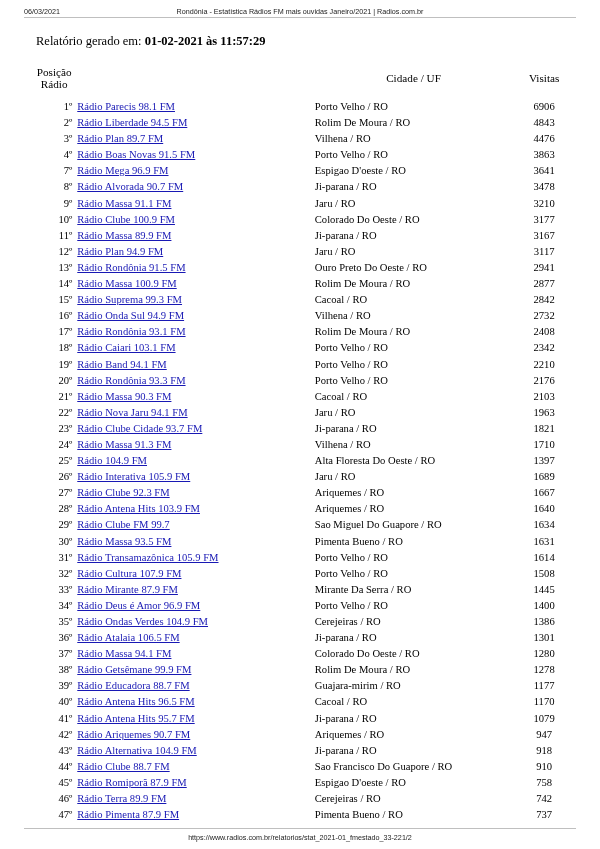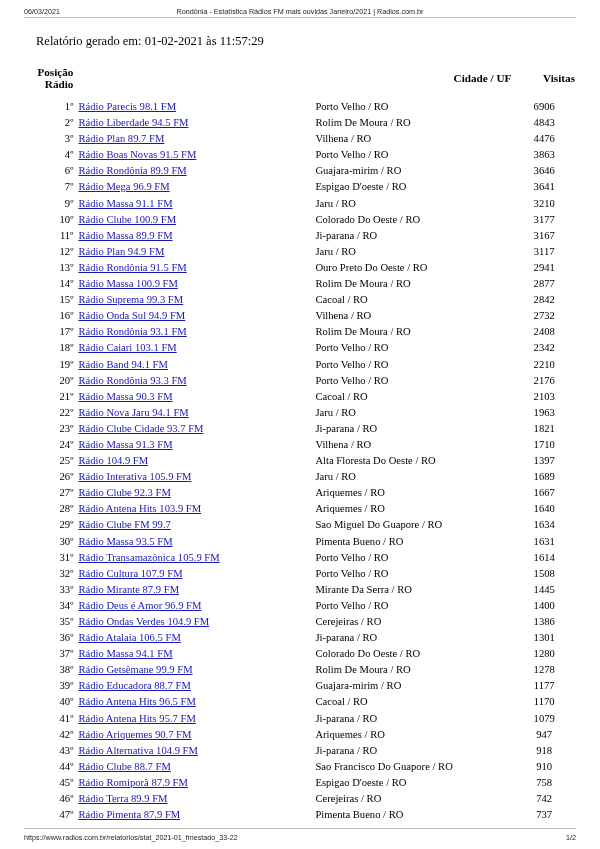--- a/index.html
+++ b/index.html
@@ -60,31 +60,31 @@
     margin: 3px 0 0 0;
   }
   .report-title {
     font-family: "Liberation Serif", serif;
     font-size: 12.5px;
     margin-top: 16px;
     margin-left: 12px;
     white-space: nowrap;
   }
   .report-title .bold {
-    font-weight: normal;
+    font-weight: bold;
   }
   table.radios {
     width: 100%;
     border-collapse: collapse;
     margin-top: 16px;
     font-size: 10.6px;
   }
   table.radios th {
-    text-align: right;
-    font-weight: bold;
+    text-align: center;
+    font-weight: normal;
     font-size: 11.2px;
     padding-bottom: 9px;
   }
   table.radios td {
     padding: 0;
     line-height: 16.1px;
     vertical-align: baseline;
     white-space: nowrap;
   }
   .col-pos {
@@ -125,21 +125,21 @@
     font-size: 7.2px;
     color: #222;
   }
   .hr-bottom {
     border: none;
     border-top: 1px solid #bfbfbf;
     margin: 0 0 4px 0;
   }
   .footer-row {
     display: flex;
-    justify-content: space-between;
+    justify-content: center;
     align-items: baseline;
   }
 </style>
 </head>
 <body>
 
 <div class="page">
   <div class="page-inner">
 
     <div class="browser-header">
@@ -181,30 +181,30 @@
             <td class="col-city">Vilhena / RO</td>
             <td class="col-visits">4476</td>
           </tr>
           <tr>
             <td class="col-pos">4º</td>
             <td class="col-radio"><span class="radio-link">Rádio Boas Novas 91.5 FM</span></td>
             <td class="col-city">Porto Velho / RO</td>
             <td class="col-visits">3863</td>
           </tr>
           <tr>
-            <td class="col-pos">6º</td>
-            <td class="col-radio"><span class="radio-link">Rádio Rondônia 89.9 FM</span></td>
-            <td class="col-city">Guajara-mirim / RO</td>
-            <td class="col-visits">3646</td>
-          </tr>
-          <tr>
             <td class="col-pos">7º</td>
             <td class="col-radio"><span class="radio-link">Rádio Mega 96.9 FM</span></td>
             <td class="col-city">Espigao D'oeste / RO</td>
             <td class="col-visits">3641</td>
+          </tr>
+          <tr>
+            <td class="col-pos">8º</td>
+            <td class="col-radio"><span class="radio-link">Rádio Alvorada 90.7 FM</span></td>
+            <td class="col-city">Ji-parana / RO</td>
+            <td class="col-visits">3478</td>
           </tr>
           <tr>
             <td class="col-pos">9º</td>
             <td class="col-radio"><span class="radio-link">Rádio Massa 91.1 FM</span></td>
             <td class="col-city">Jaru / RO</td>
             <td class="col-visits">3210</td>
           </tr>
           <tr>
             <td class="col-pos">10º</td>
             <td class="col-radio"><span class="radio-link">Rádio Clube 100.9 FM</span></td>

